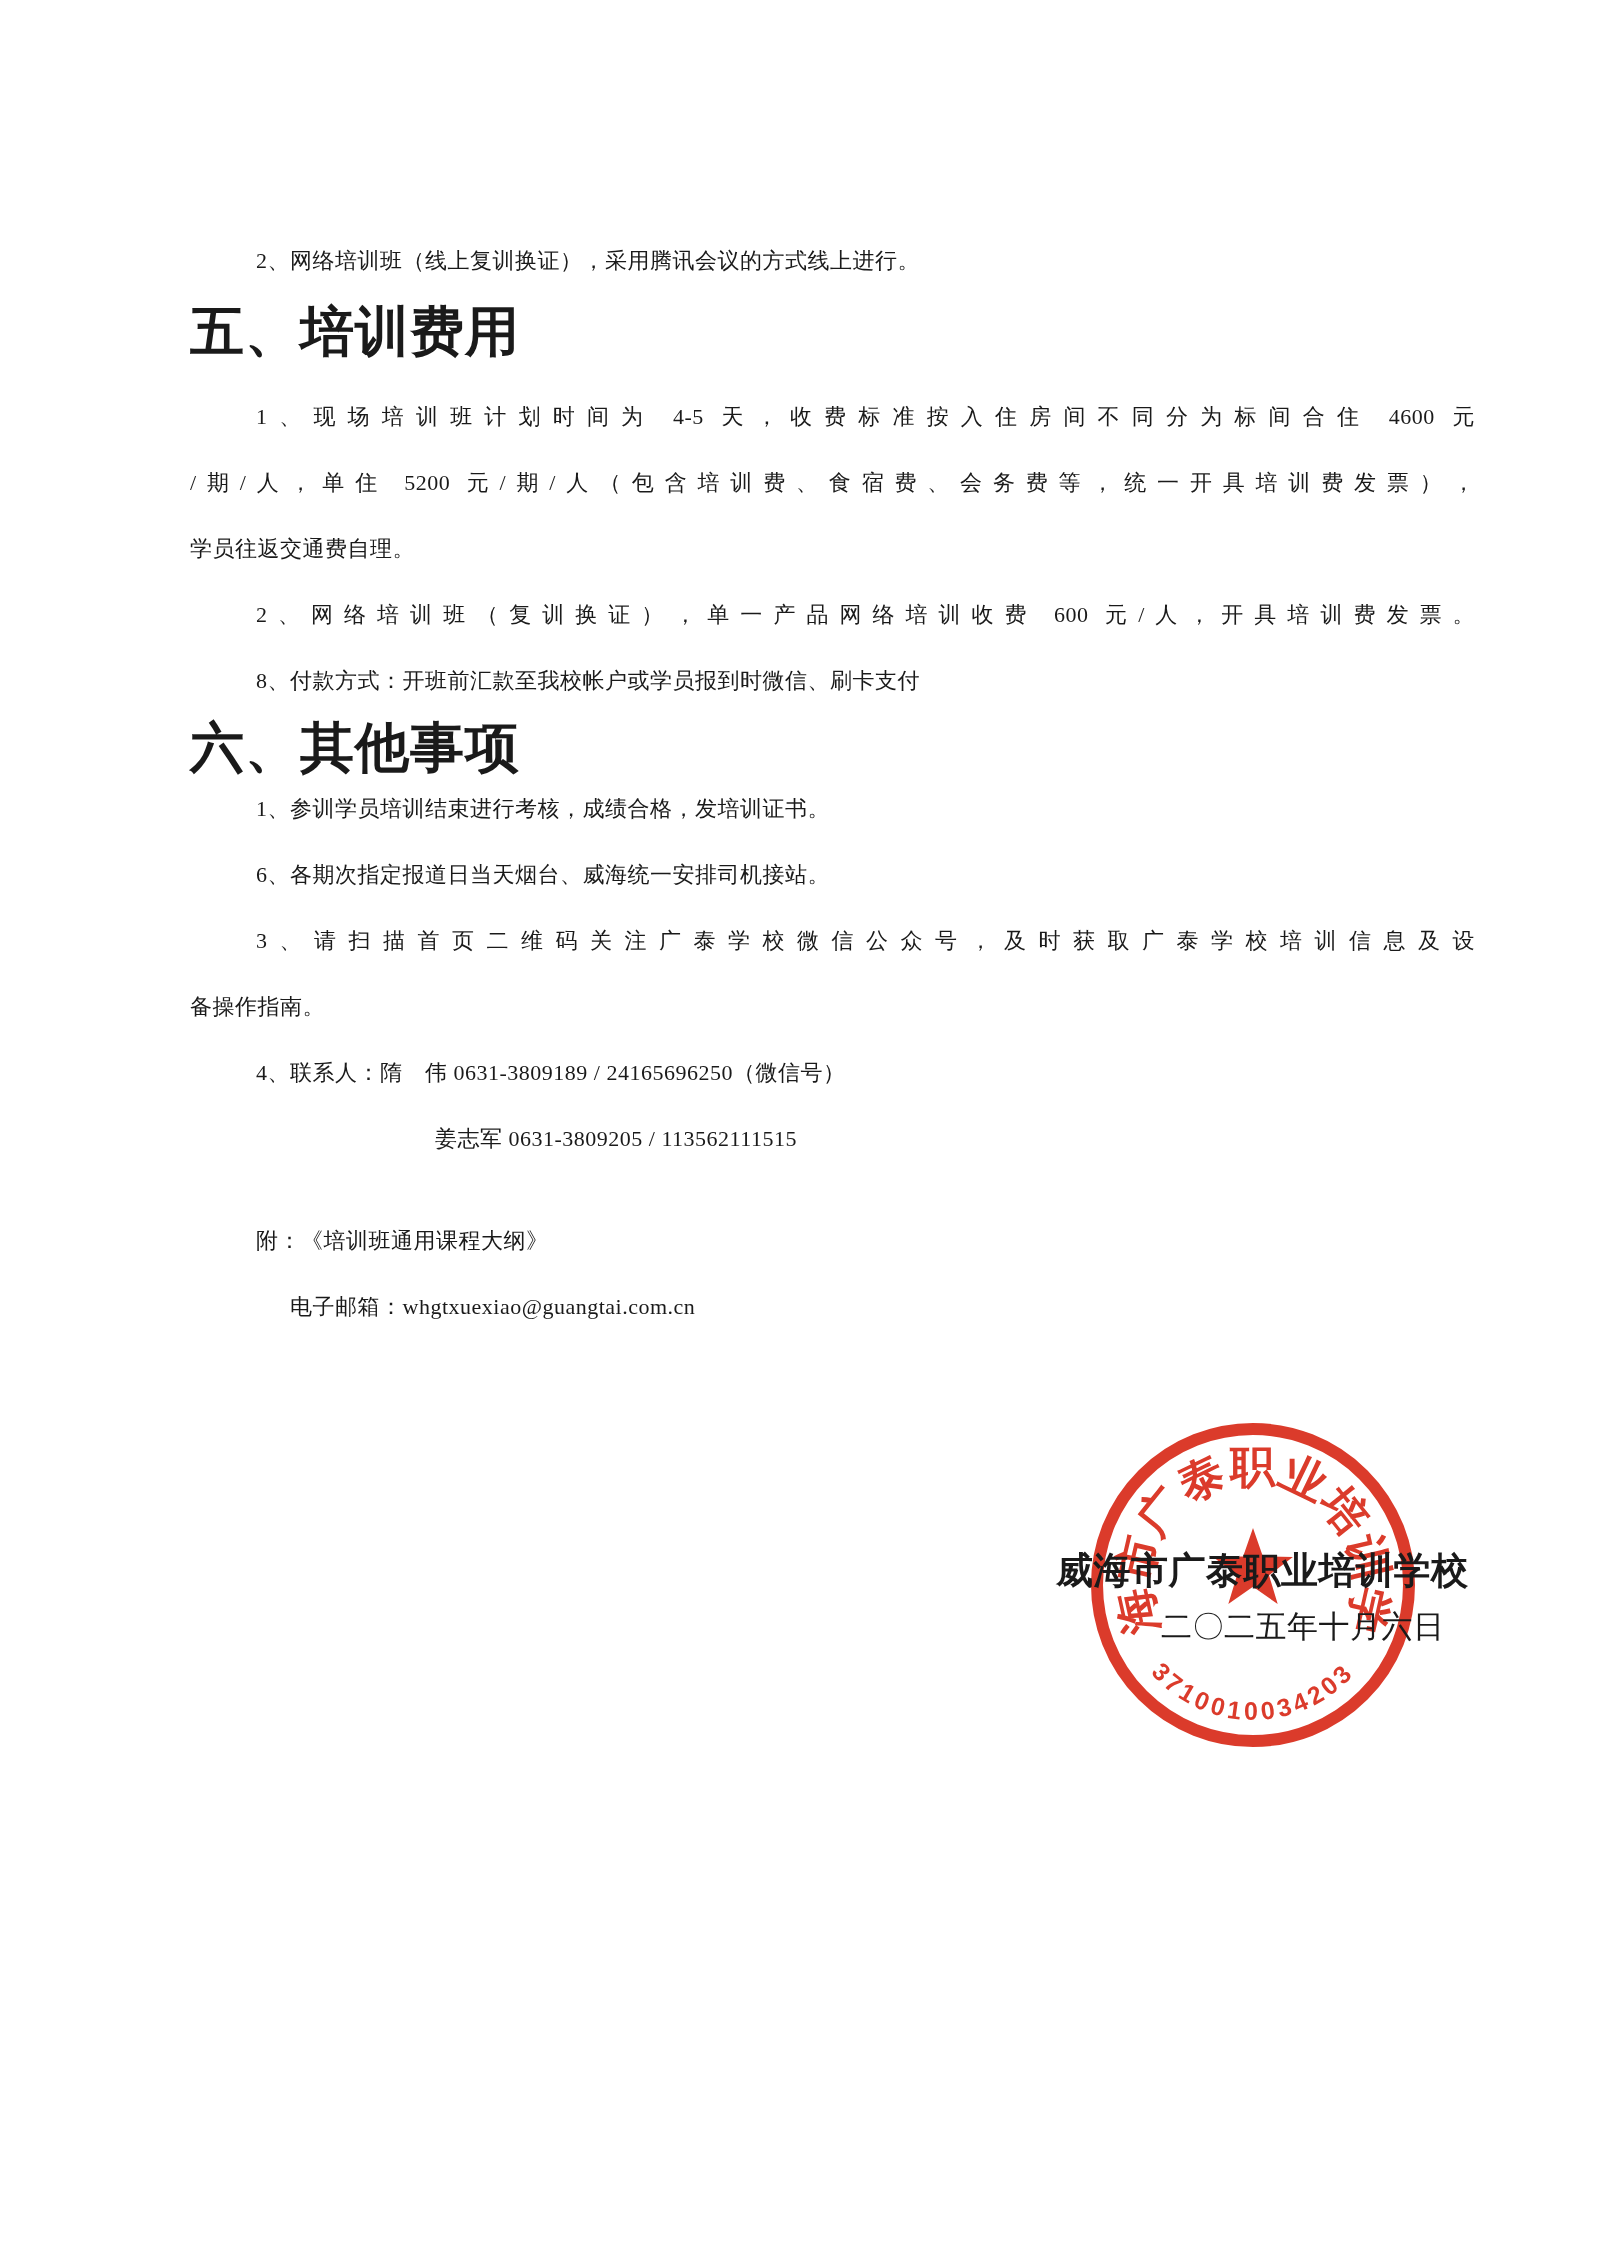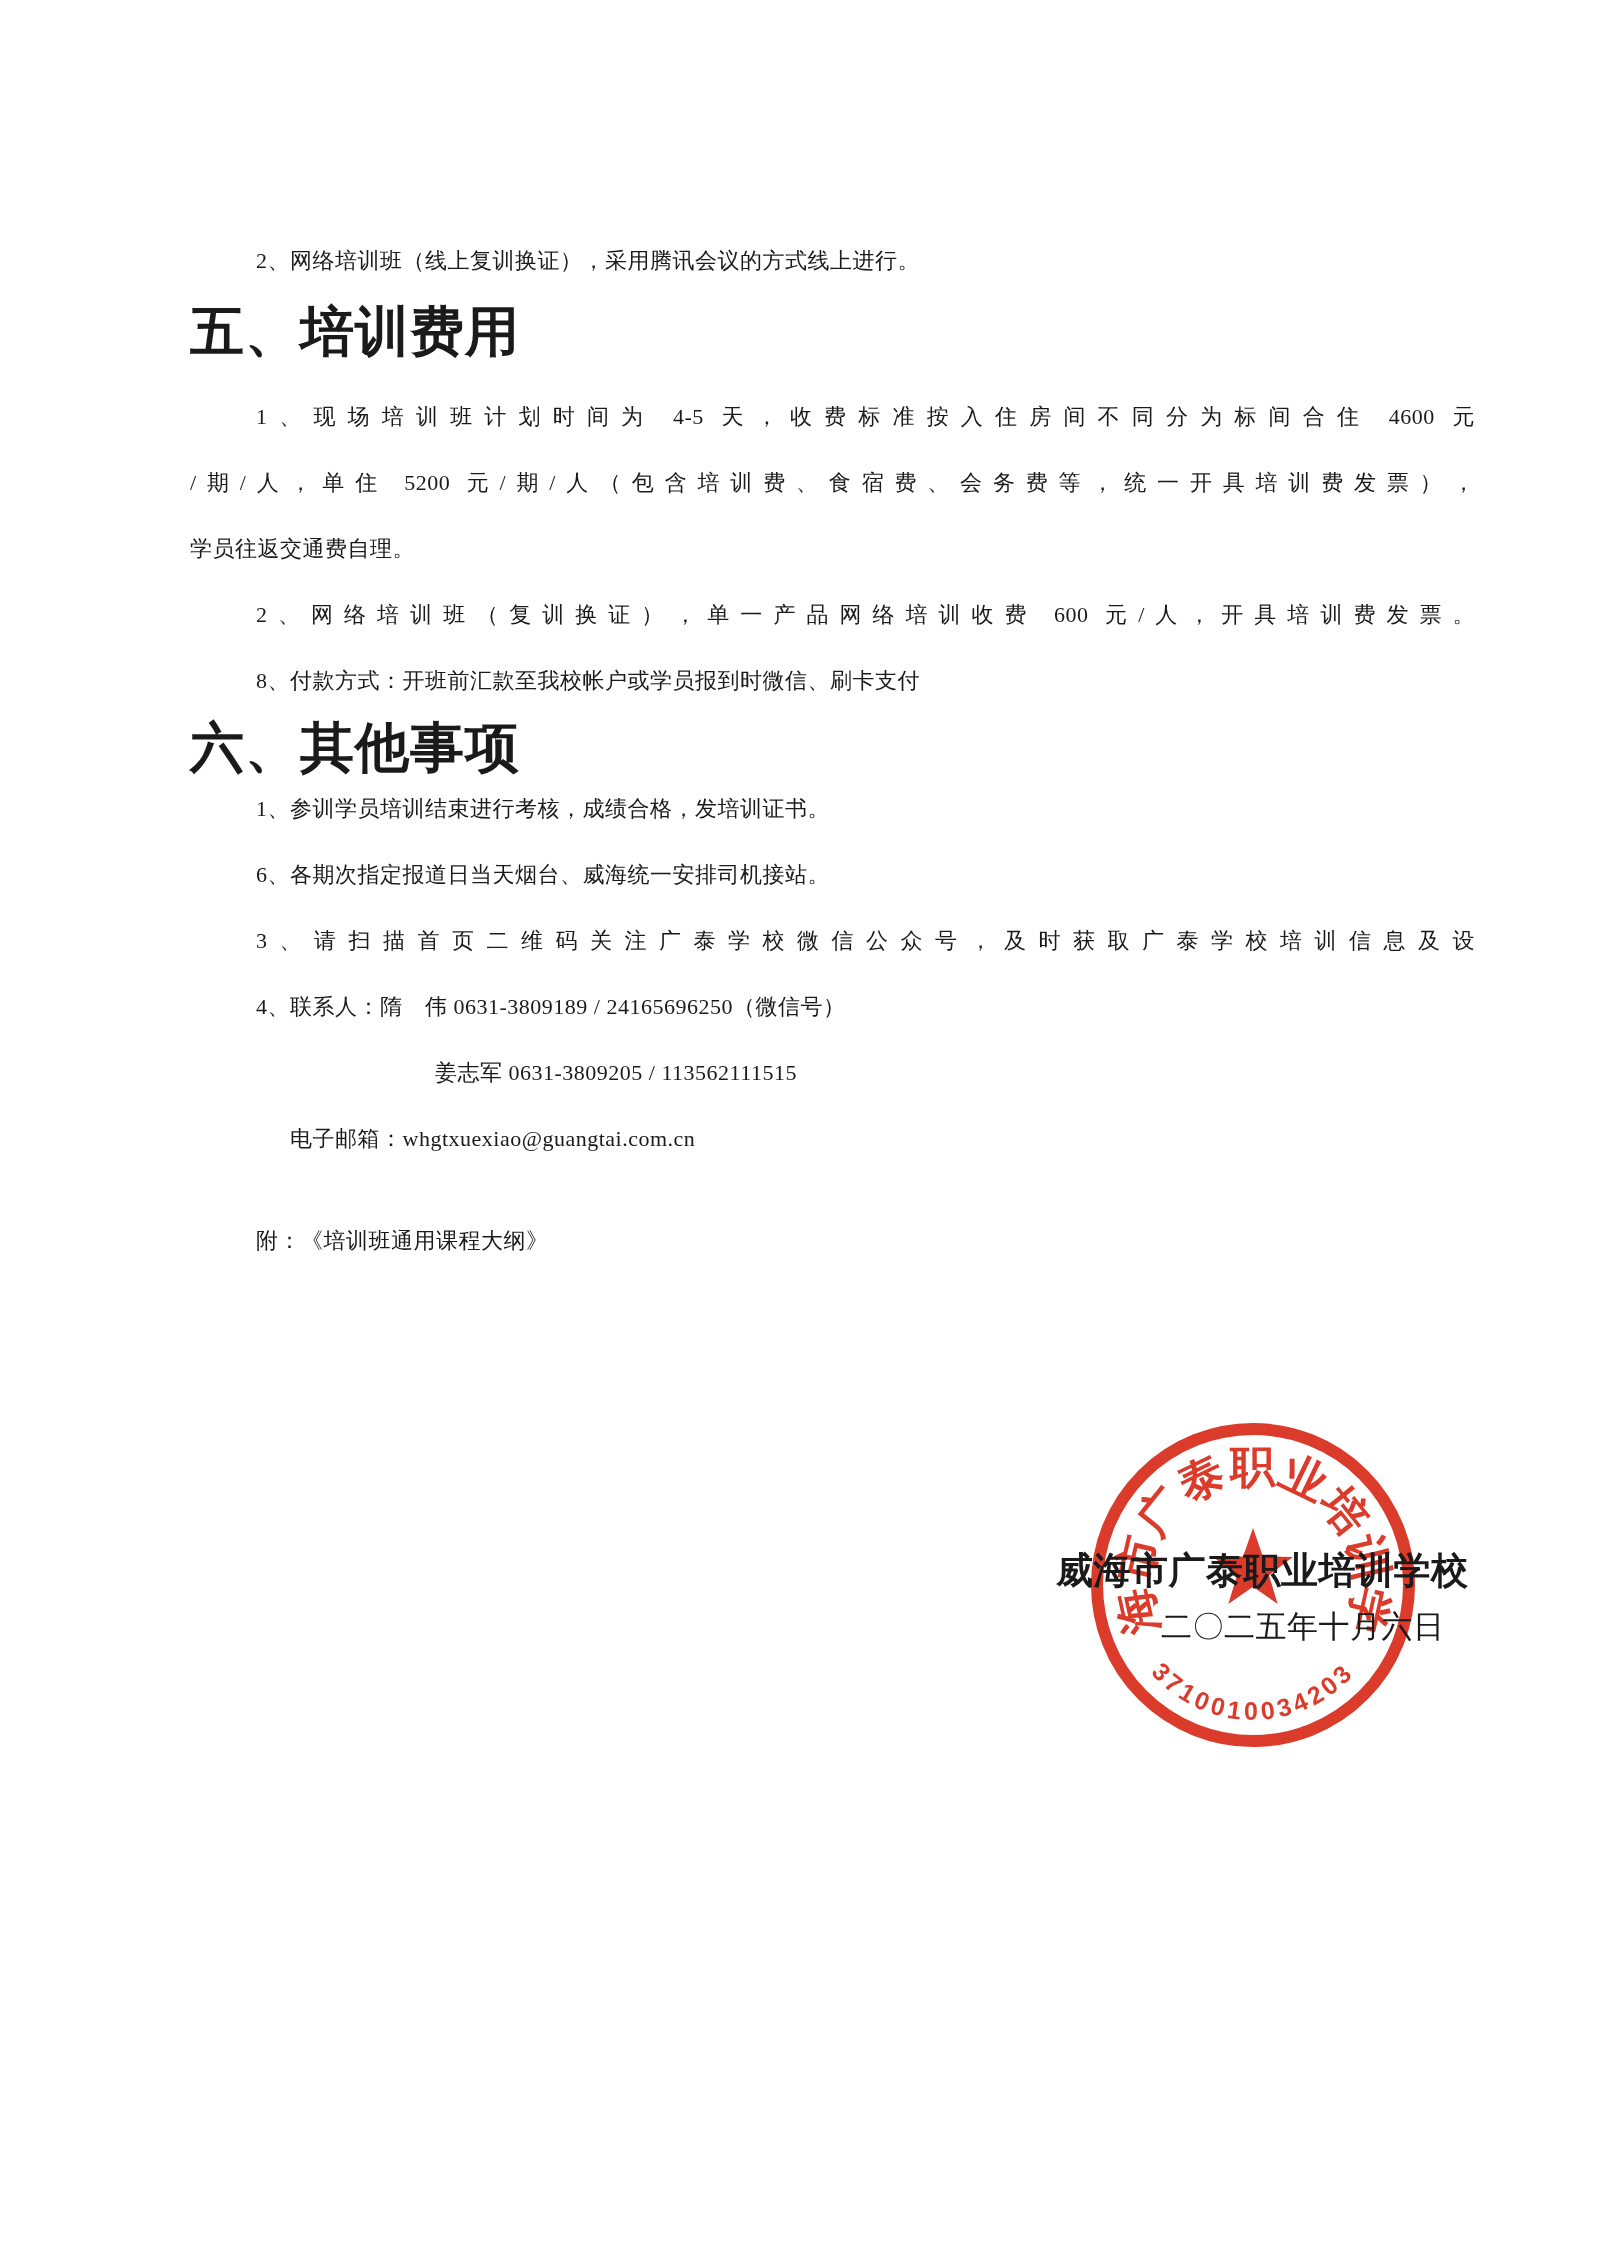--- a/index.html
+++ b/index.html
@@ -76,24 +76,25 @@
   <div class="heading h5">五、培训费用</div>
   <div class="ln stretch">1、现场培训班计划时间为 4-5 天，收费标准按入住房间不同分为标间合住 4600 元</div>
   <div class="ln stretch noindent">/期/人，单住 5200 元/期/人（包含培训费、食宿费、会务费等，统一开具培训费发票），</div>
   <div class="ln">学员往返交通费自理。</div>
   <div class="ln stretch">2、网络培训班（复训换证），单一产品网络培训收费 600 元/人，开具培训费发票。</div>
   <div class="ln indent">8、付款方式：开班前汇款至我校帐户或学员报到时微信、刷卡支付</div>
   <div class="heading h6">六、其他事项</div>
   <div class="ln indent">1、参训学员培训结束进行考核，成绩合格，发培训证书。</div>
   <div class="ln indent">6、各期次指定报道日当天烟台、威海统一安排司机接站。</div>
   <div class="ln stretch">3、请扫描首页二维码关注广泰学校微信公众号，及时获取广泰学校培训信息及设</div>
+  <div class="ln">备操作指南。</div>
   <div class="ln indent">4、联系人：隋　伟 0631-3809189 / 24165696250（微信号）</div>
   <div class="ln contact2">姜志军 0631-3809205 / 113562111515</div>
+  <div class="ln attach">附：《培训班通用课程大纲》</div>
   <div class="ln email">电子邮箱：whgtxuexiao@guangtai.com.cn</div>
-  <div class="ln attach">附：《培训班通用课程大纲》</div>
 </div>
 
 <svg class="seal" viewBox="0 0 340 340" aria-hidden="true">
   <defs>
     <path id="arcTop" d="M 83.6 226.1 A 103 103 0 1 1 252.4 226.1" fill="none"></path>
     <path id="arcBottom" d="M 64.6 253.8 A 135 135 0 0 0 271.4 253.8" fill="none"></path>
   </defs>
   <circle cx="168" cy="167" r="156" fill="none" stroke="#d9301f" stroke-width="12"></circle>
   <polygon fill="#d9301f" points="168,110 177.9,138.4 207.9,139 184,157.2 192.7,186 168,168.8 143.3,186 152,157.2 128.1,139 158.1,138.4"></polygon>
   <text font-size="45" fill="#d9301f" letter-spacing="1">

